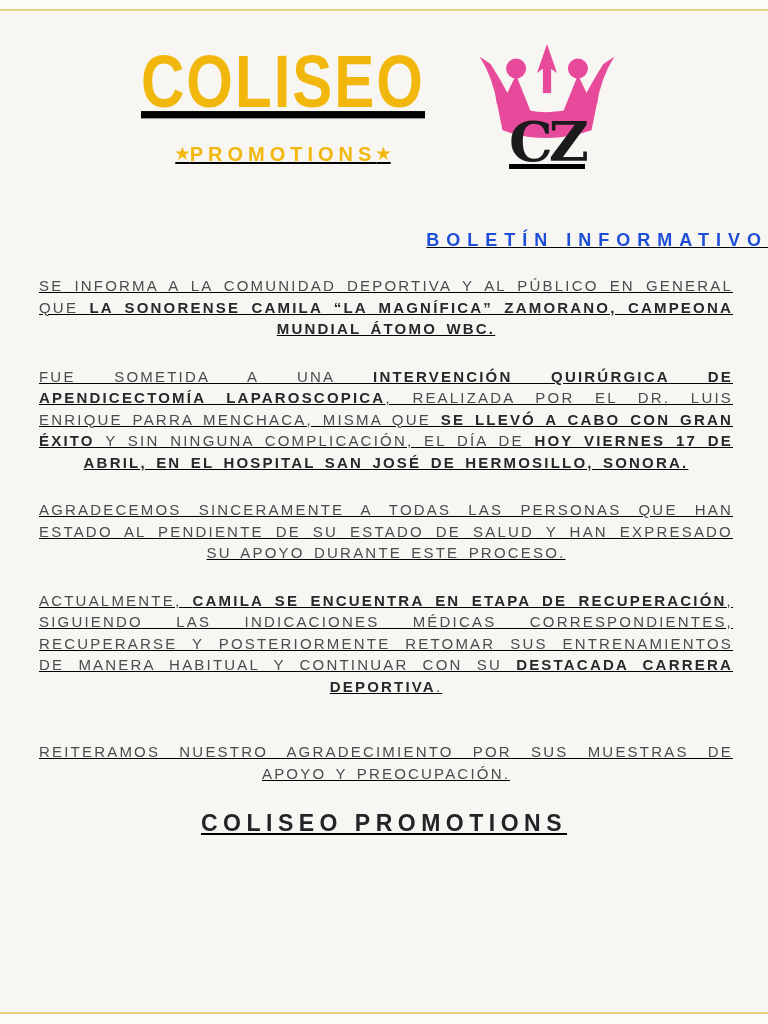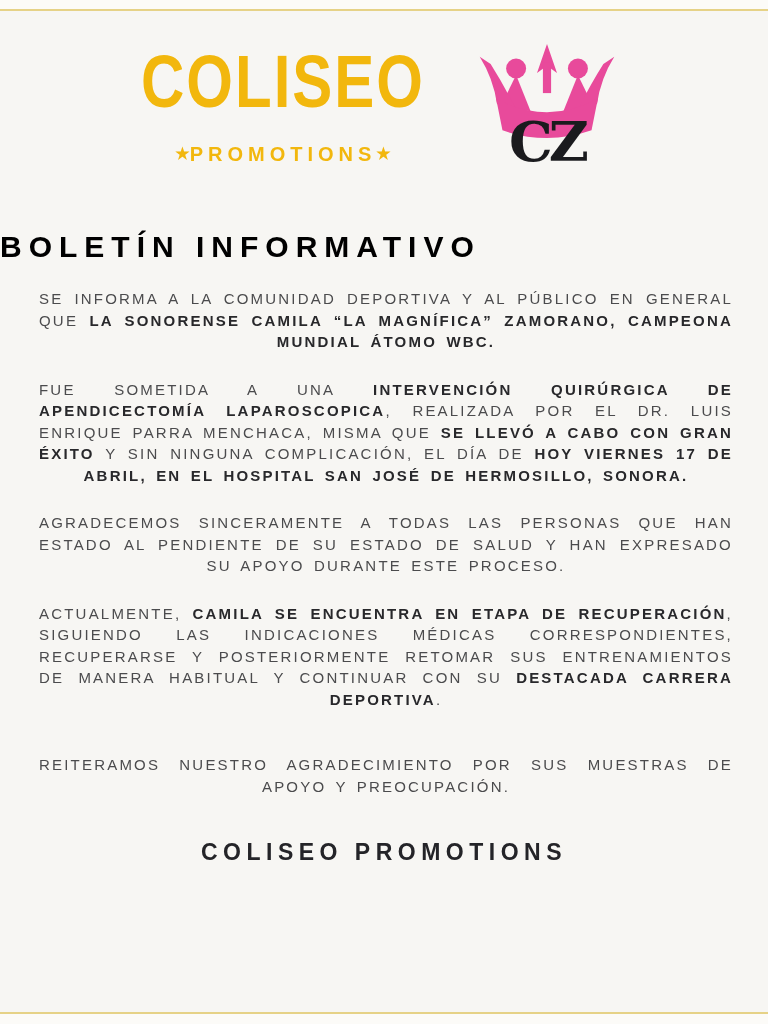--- a/index.html
+++ b/index.html
@@ -6,20 +6,21 @@
   body {
     width: 768px; height: 1024px;
     background: #efeeec;
     font-family: "Liberation Sans", sans-serif;
   }
   .page {
     position: relative;
     width: 768px; height: 1024px;
     background: var(--page-bg, #f7f6f3);
     overflow: hidden;
+    text-decoration: underline;
   }
   .edge-strip {
     position: absolute; left: 0; right: 0;
     background: #fcfbf8;
   }
   .edge-strip.top { top: 0; height: 9px; }
   .edge-strip.bottom { bottom: 0; height: 10px; }
   .gold-line {
     position: absolute; left: 0; right: 0; height: 2px;
     background: var(--accent-line, #e6d287);
@@ -71,25 +72,25 @@
     font-weight: 700;
     font-size: 55px;
     line-height: 1.0;
     letter-spacing: -4px;
     color: var(--logo-black, #1b1b1e);
   }
 
   
   .title {
     margin: 46px 0 0 0;
-    text-align: left;
-    font-size: 30px;
+    text-align: right;
+    font-size: 18px;
     font-weight: 700;
     letter-spacing: 7px;
-    color: #000000;
+    color: #1d4ed8;
     white-space: nowrap;
   }
 
   
   .body-text {
     width: 698px;
     margin: 24px auto 0 auto;
   }
   .para {
     margin: 0 0 26px 4px;
@@ -102,21 +103,21 @@
     color: var(--text-color, #4b4b4d);
   }
   .para .bold {
     font-weight: 700;
     color: var(--bold-color, #28282b);
   }
   .para.extra-gap { margin-top: 44px; }
 
   
   .signature {
-    margin-top: 42px;
+    margin-top: 26px;
     text-align: center;
     font-size: 23px;
     font-weight: 700;
     letter-spacing: 5.5px;
     color: #242428;
     white-space: nowrap;
   }
 </style>
 </head>
 <body>

